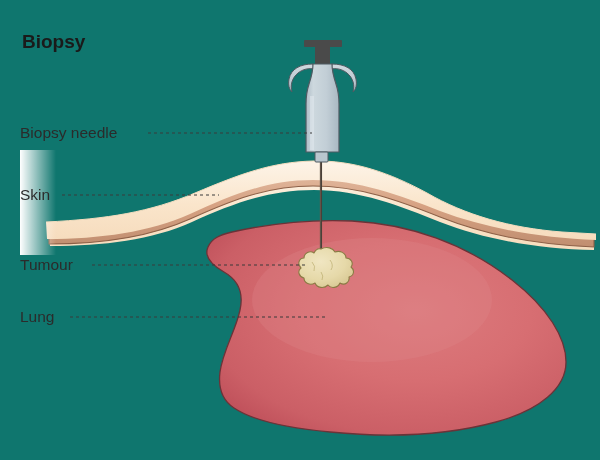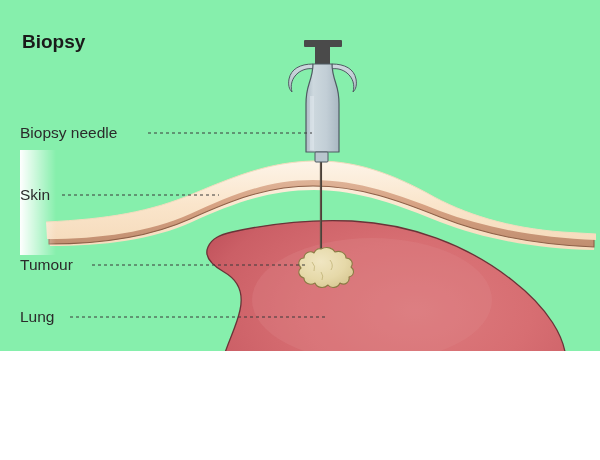--- a/index.html
+++ b/index.html
@@ -7,22 +7,22 @@
     margin: 0;
     padding: 0;
     background: #ffffff;
   }
   body {
     font-family: "Liberation Sans", sans-serif;
   }
   #stage {
     position: relative;
     width: 600px;
-    height: 351px;
-    background: #86efac;
+    height: 460px;
+    background: #0f766e;
     overflow: hidden;
   }
   #diagram-svg {
     position: absolute;
     left: 0;
     top: 0;
     width: 600px;
     height: 460px;
     display: block;
   }

